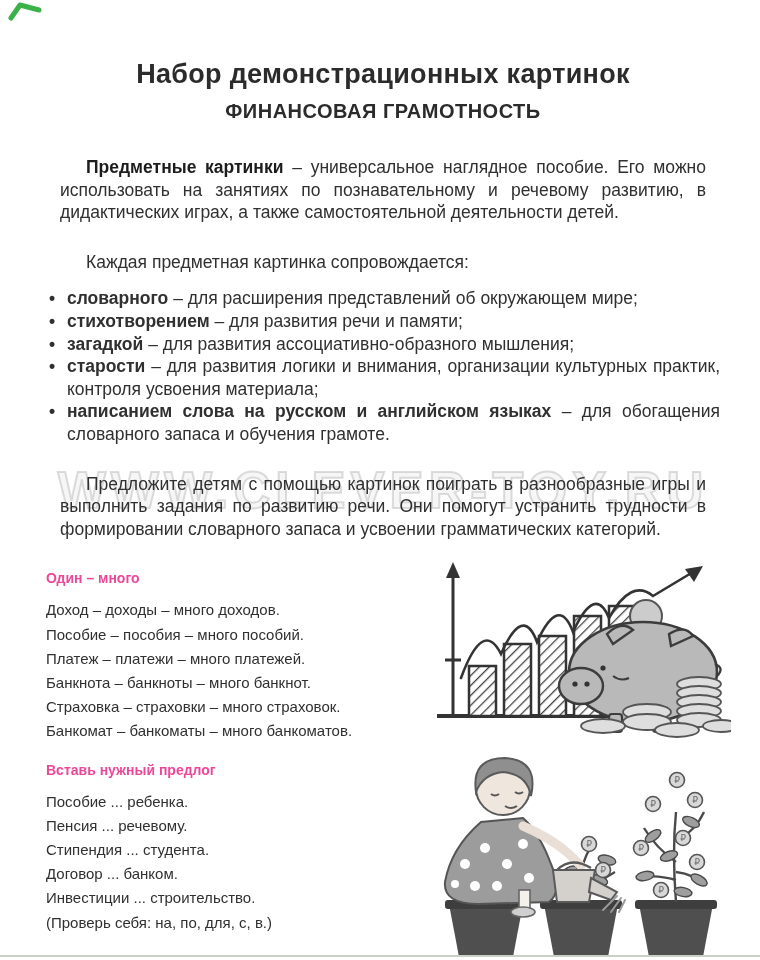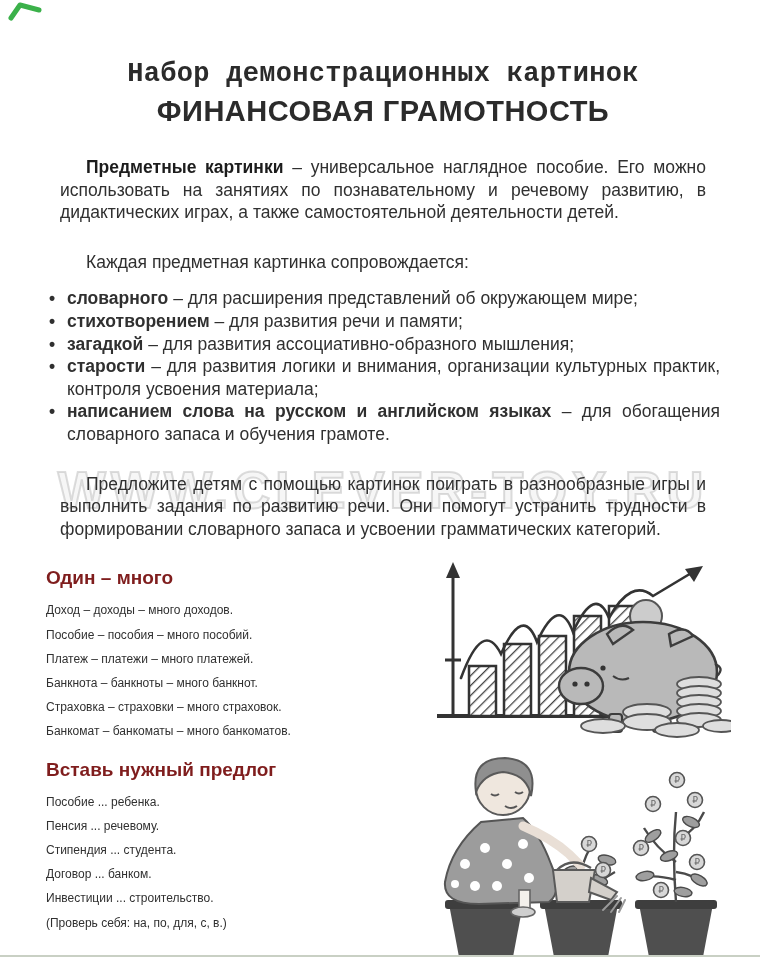--- a/index.html
+++ b/index.html
@@ -2,22 +2,22 @@
 <html><head>
 <meta charset="utf-8">
 <style>
   html,body{margin:0;padding:0;background:#ffffff;}
   .page{
     position:relative; width:760px; height:960px; background:#ffffff; overflow:hidden;
     font-family:"Liberation Sans","DejaVu Sans",sans-serif; color:#303030;
   }
   .content{ padding:0 40px 0 46px; position:relative; }
   .title-block{ text-align:center; font-weight:bold; color:#2b2b2b; }
-  .title-line1{ margin-top:56px; font-size:27px; line-height:36px; letter-spacing:.3px;font-family:Liberation Mono, monospace; }
-  .title-line2{ font-size:29px; line-height:38px; letter-spacing:.5px; }
+  .title-line1{ margin-top:56px; font-size:27px; line-height:36px; letter-spacing:.3px; }
+  .title-line2{ font-size:20px; line-height:38px; letter-spacing:.5px; }
   .para{ font-size:17.5px; line-height:22.6px; text-align:justify; margin:14px; }
   .para b{ color:#1c1c1c; }
   .indent{ text-indent:26px; }
   .intro{ margin-top:26px; }
   .lead{ margin-top:27px; text-align:left; }
   ul.props{ list-style:none; margin:7px 0 0 0; padding:0; }
   ul.props li{ position:relative; padding-left:21px; font-size:17.5px; line-height:22.6px; text-align:justify; }
   ul.props .dot{ position:absolute; left:3px; top:0; font-weight:bold; }
   .wm-band{ position:relative; margin-top:27px; }
   .watermark{
@@ -25,22 +25,22 @@
     white-space:nowrap; font-size:51px; font-weight:bold; letter-spacing:5px;
     color:rgba(200,200,200,0.16); -webkit-text-stroke:2px rgba(170,170,170,0.40);
     z-index:1; pointer-events:none;
   }
   .wm-band .para{ position:relative; z-index:2; }
   .row{ display:flex; align-items:flex-start; }
   .row1{ margin-top:26px; }
   .row2{ margin-top:14px; }
   .col-text{ flex:0 0 385px; }
   .col-illus{ flex:1; position:relative; }
-  h3.sec{ font-size:19px; line-height:24px; margin:0 0 8px 0; color:#7f1d1d; }
-  .line{ font-size:12px; line-height:24.2px; white-space:nowrap; }
+  h3.sec{ font-size:14px; line-height:24px; margin:0 0 8px 0; color:#ec4899; }
+  .line{ font-size:15px; line-height:24.2px; white-space:nowrap; }
   .line .it{ }
   .corner-mark{ position:absolute; top:2px; left:8px; }
   .bottom-rule{ position:absolute; left:0; right:0; bottom:3px; height:2px; background:#c9d0c4; }
   svg text{ font-family:"DejaVu Sans",sans-serif; }
 </style>
 </head>
 <body>
 
 <div class="page">
 

